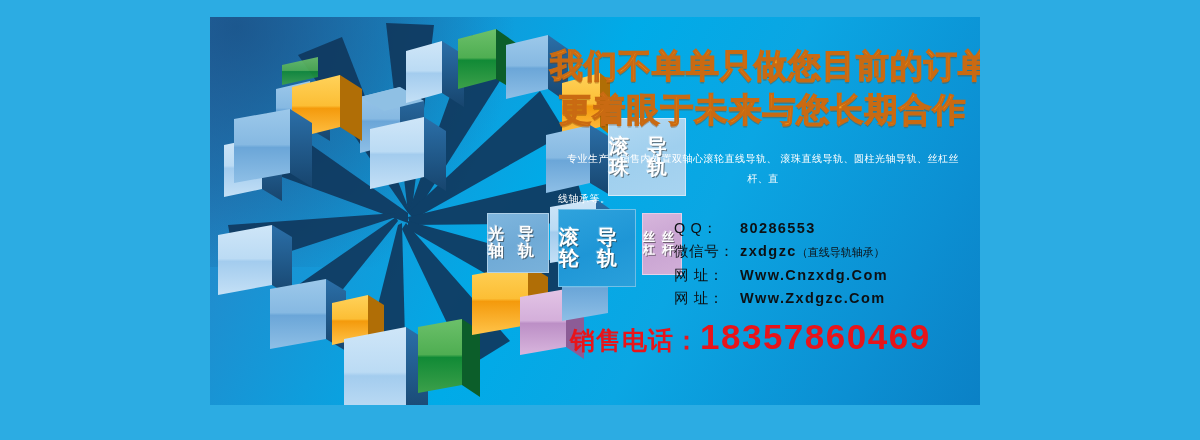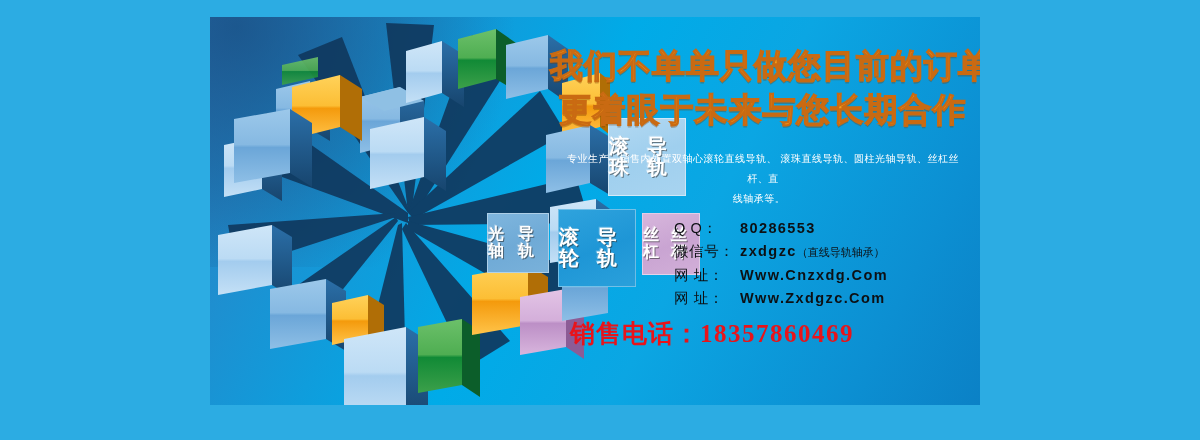--- a/index.html
+++ b/index.html
@@ -57,21 +57,21 @@
   .subcopy{
     position:absolute;
     left:18px; top:132px;
     width:410px;
     color:#FFFFFF;
     font-size:10px;
     line-height:20px;
     text-align:center;
     letter-spacing:.5px;
   }
-  .subcopy .lastline{display:block;text-align:center;padding-right:8px;}
+  .subcopy .lastline{display:block;text-align:left;padding-right:8px;}
 
   #contact{
     position:absolute;
     left:118px; top:200px;
     color:#0D1014;
     font-size:14.5px;
     line-height:23px;
     letter-spacing:.6px;
     white-space:nowrap;
     margin-left:16px;
@@ -84,22 +84,22 @@
   #phone{
     position:absolute;
     left:30px; top:300px;
     color:#E8141A;
     font-weight:bold;
     font-size:25px;
     letter-spacing:1px;
     white-space:nowrap;
   }
   #phone .num{
-    font-family:Liberation Serif, serif;
-    font-size:25px;
+    font-family:Liberation Sans, sans-serif;
+    font-size:35px;
     letter-spacing:1.5px;
   }
 
   
   .cubelabel{
     position:absolute;
     display:flex;flex-direction:row;
     align-items:center;justify-content:center;
     font-weight:bold;
     color:#FFFFFF;
@@ -121,24 +121,24 @@
     border:1px solid rgba(255,255,255,.40);
     font-size:16px;
   }
   #label-gunlun{
     left:348px; top:192px; width:78px; height:78px;
     background:linear-gradient(160deg,#2FA3DD 0%,#1E96D6 52%,#2AA0DB 100%);
     border:1px solid rgba(255,255,255,.35);
     font-size:20px;
   }
   #label-sigang{
-    left:432px; top:196px; width:58px; height:62px;
+    left:432px; top:196px; width:40px; height:62px;
     background:linear-gradient(160deg,#D7B6DC 0%,#C9A4D2 52%,#D2AFD8 100%);
     border:1px solid rgba(255,255,255,.40);
-    font-size:16px;
+    font-size:12px;
   }
 </style>
 </head>
 <body>
 
 <div id="banner">
 
   <div class="vignette"></div>
 
   <div id="cubes">

